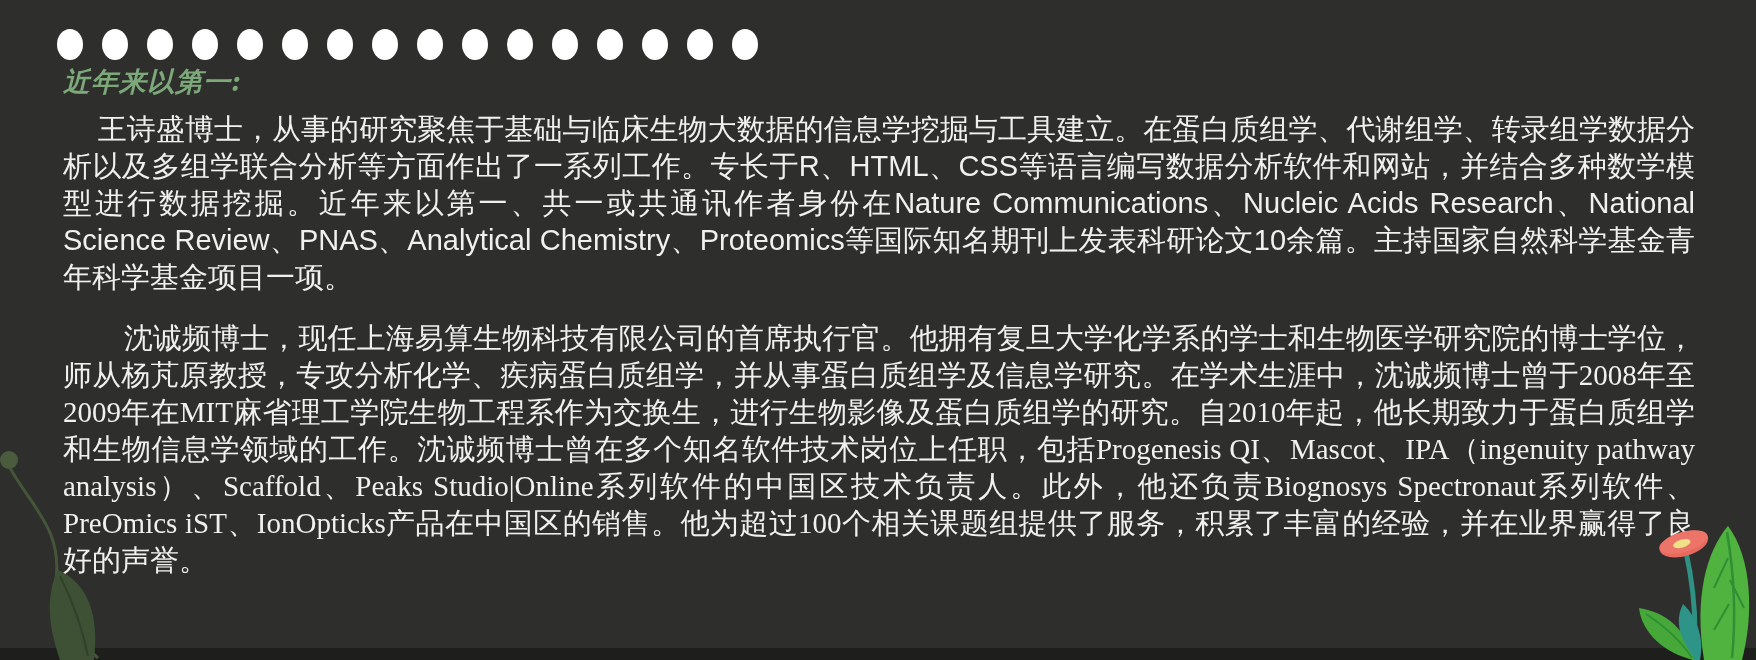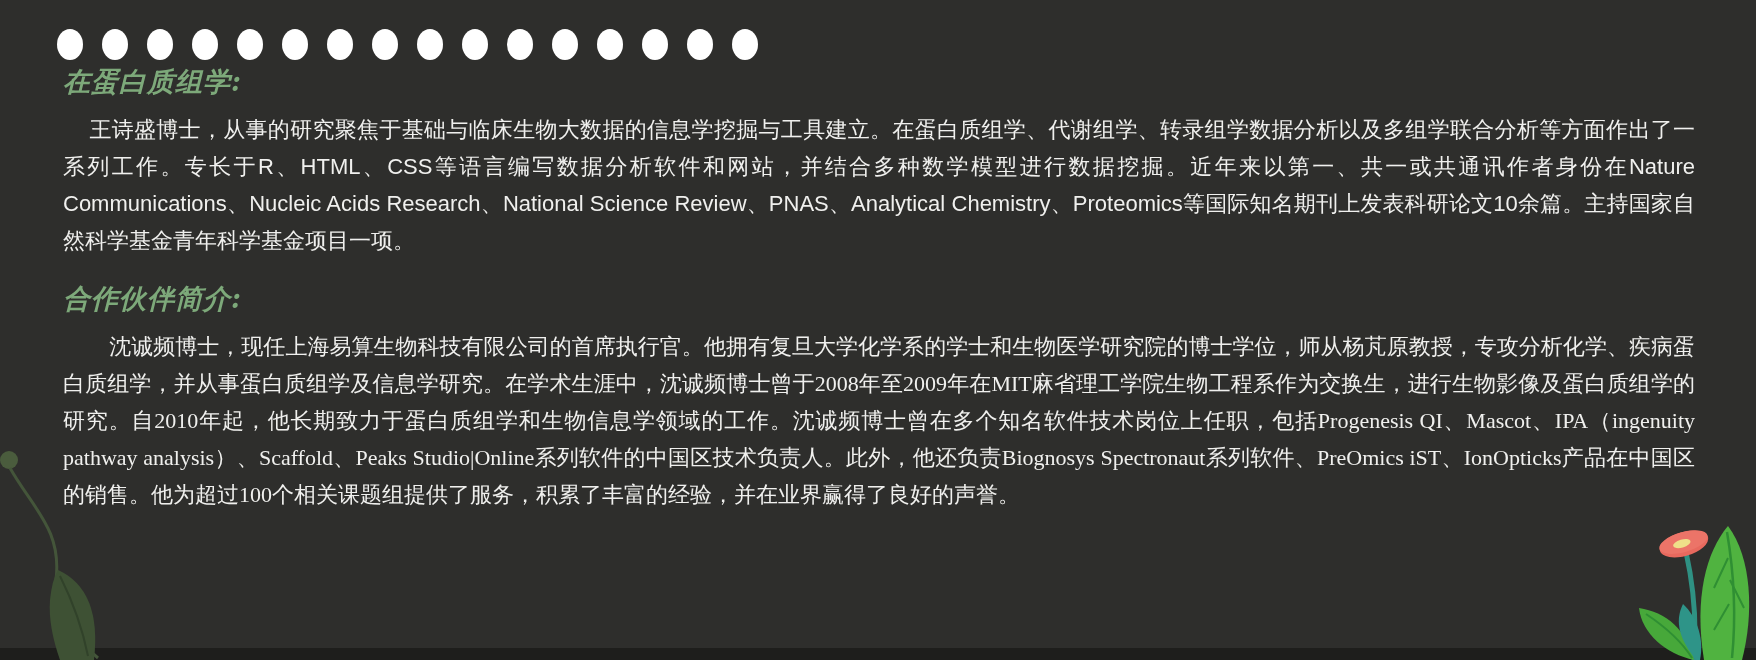--- a/index.html
+++ b/index.html
@@ -21,21 +21,21 @@
   }
   .section-heading{
     font-family:"DejaVu Serif","Liberation Serif",serif;
     font-style:italic;font-weight:bold;
     font-size:27px;line-height:32px;
     color:#7da97a;
     margin:0 0 13px 0;
     letter-spacing:1px;
   }
   .section-body{
-    font-size:22px;line-height:37px;
+    font-size:29px;line-height:37px;
     color:#f0f0ee;
     text-align:justify;
     margin:0 0 24px 0;
     word-break:break-word;
   }
   .indent-sm{text-indent:1.2em;}
   .indent-lg{text-indent:2.1em;font-family:Liberation Serif, serif;}
   .bottom-strip{
     position:absolute;left:0;bottom:0;width:100%;height:12px;
     background:#1e1e1c;
@@ -65,24 +65,23 @@
     <div class="hole"></div>
     <div class="hole"></div>
     <div class="hole"></div>
     <div class="hole"></div>
     <div class="hole"></div>
     <div class="hole"></div>
     <div class="hole"></div>
   </div>
 
 <div class="content">
-  <h2 class="section-heading">在蛋白质组学:</h2>
+  <h2 class="section-heading">近年来以第一:</h2>
   <p class="section-body indent-sm">王诗盛博士，从事的研究聚焦于基础与临床生物大数据的信息学挖掘与工具建立。在蛋白质组学、代谢组学、转录组学数据分析以及多组学联合分析等方面作出了一系列工作。专长于R、HTML、CSS等语言编写数据分析软件和网站，并结合多种数学模型进行数据挖掘。近年来以第一、共一或共通讯作者身份在Nature Communications、Nucleic Acids Research、National Science Review、PNAS、Analytical Chemistry、Proteomics等国际知名期刊上发表科研论文10余篇。主持国家自然科学基金青年科学基金项目一项。</p>
 
-  <h2 class="section-heading">合作伙伴简介:</h2>
   <p class="section-body indent-lg">沈诚频博士，现任上海易算生物科技有限公司的首席执行官。他拥有复旦大学化学系的学士和生物医学研究院的博士学位，师从杨芃原教授，专攻分析化学、疾病蛋白质组学，并从事蛋白质组学及信息学研究。在学术生涯中，沈诚频博士曾于2008年至2009年在MIT麻省理工学院生物工程系作为交换生，进行生物影像及蛋白质组学的研究。自2010年起，他长期致力于蛋白质组学和生物信息学领域的工作。沈诚频博士曾在多个知名软件技术岗位上任职，包括Progenesis QI、Mascot、IPA（ingenuity pathway analysis）、Scaffold、Peaks Studio|Online系列软件的中国区技术负责人。此外，他还负责Biognosys Spectronaut系列软件、PreOmics iST、IonOpticks产品在中国区的销售。他为超过100个相关课题组提供了服务，积累了丰富的经验，并在业界赢得了良好的声誉。</p>
 </div>
 
 <svg class="vine-decor" viewBox="0 0 130 212" xmlns="http://www.w3.org/2000/svg" aria-hidden="true">
   <circle cx="9" cy="12" r="9" fill="#4a5c3d"></circle>
   <path d="M10,20 C34,62 62,82 56,132 C53,166 72,188 98,210" fill="none" stroke="#44553a" stroke-width="3"></path>
   <path d="M58,122 Q102,142 94,212 L60,212 Q48,178 50,152 Q52,132 58,122 Z" fill="#3e5134"></path>
   <path d="M60,128 Q80,168 88,208" fill="none" stroke="#31422a" stroke-width="2"></path>
 </svg>
 

